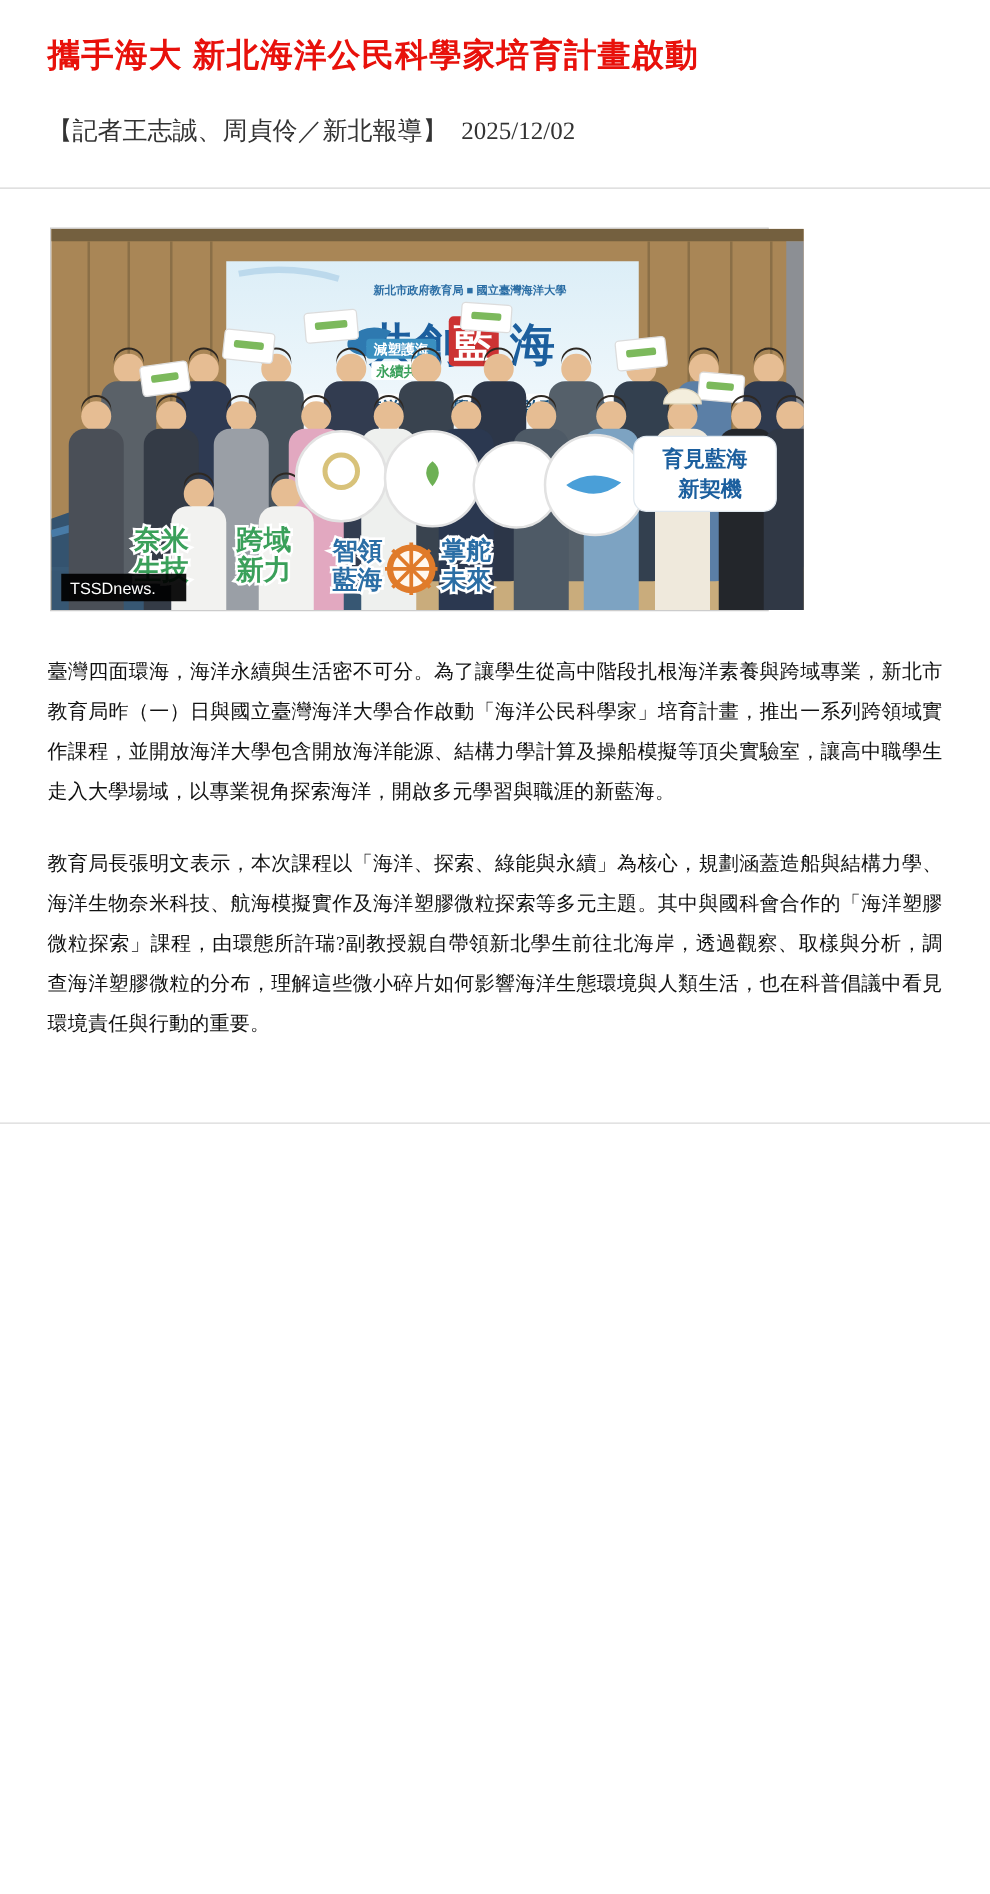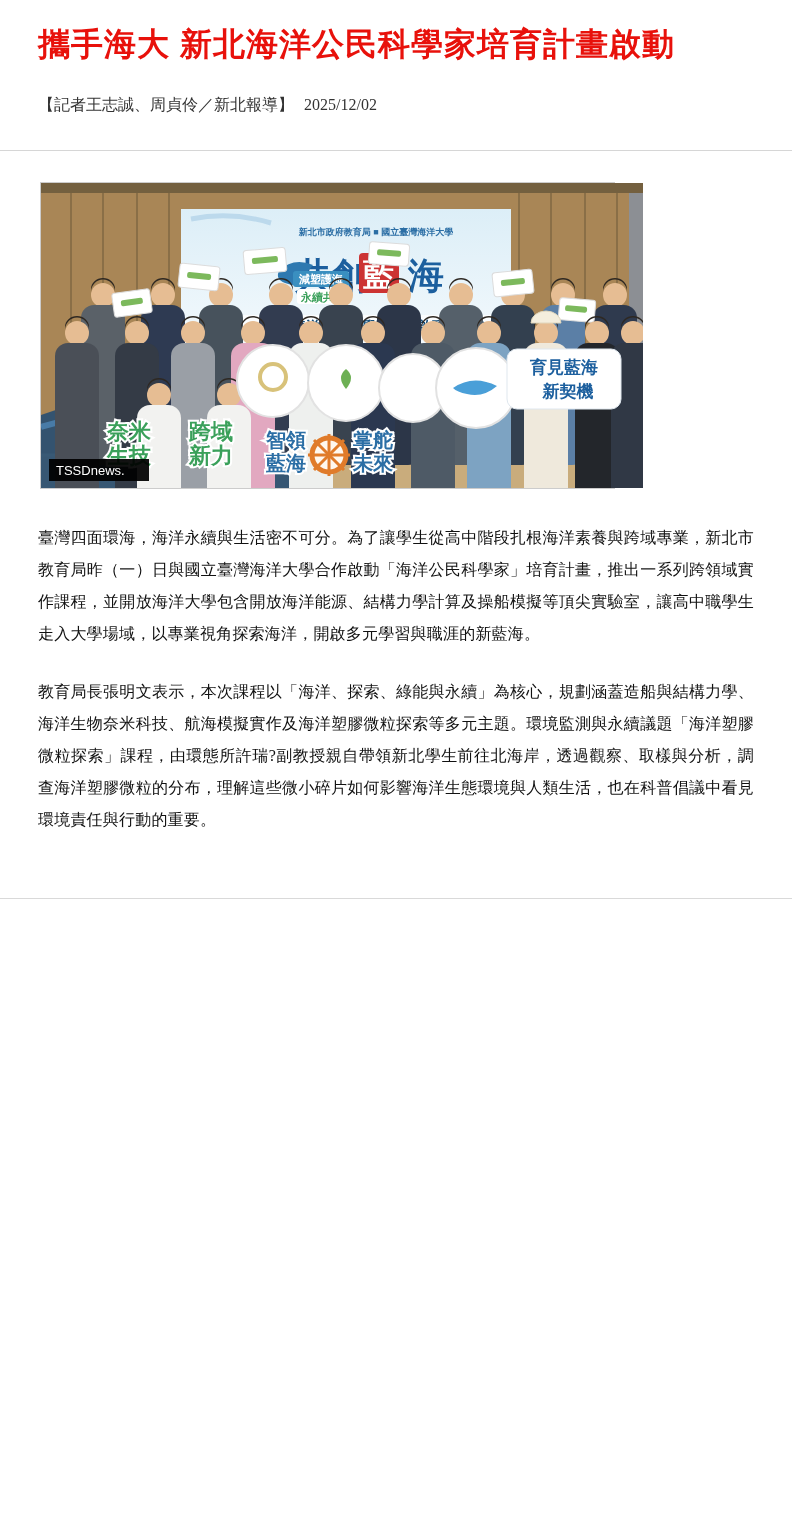--- a/index.html
+++ b/index.html
@@ -2,25 +2,25 @@
 <html lang="zh-Hant"><head>
 <meta charset="utf-8">
 <style>
   html,body{margin:0;padding:0;background:#fff;}
   .page{
     width:792px;min-height:1515px;margin:0 auto;background:#fff;
     font-family:"Liberation Serif","DejaVu Serif",serif;color:#1a1a1a;
     box-sizing:border-box;padding-bottom:9px;overflow:hidden;
   }
   h1.article-title{
-    margin:24px 38px 0;font-size:32px;line-height:40px;font-weight:bold;
+    margin:24px 38px 0;font-size:26px;line-height:40px;font-weight:bold;
     color:#e8110b;font-family:"Liberation Sans","DejaVu Sans",sans-serif;
     letter-spacing:1px;
   }
-  .byline-row{margin:30px 38px 16px;font-size:16px;line-height:22px;color:#333;}
+  .byline-row{margin:30px 38px 16px;font-size:20px;line-height:22px;color:#333;}
   .byline-row .date{margin-left:6px;color:#333;}
   hr.divider{border:none;border-top:1px solid #d6d6d6;margin:34px 0 0;}
   figure.article-figure{
     margin:31px 0 0 40px;width:575px;border:1px solid #ccc;box-sizing:border-box;
     background:#fff;
   }
   .photo-svg{display:block;width:602px;height:305px;}
   figcaption{
     padding:16px 40px 14px 18px;font-size:16px;line-height:30px;color:#4a4a4a;
   }
@@ -193,18 +193,18 @@
       <g>
         <rect x="8" y="276" width="100" height="22" fill="#000000" opacity="0.93"></rect>
         <text class="wm" x="15" y="292" font-size="13" fill="#ffffff">TSSDnews.</text>
       </g>
     </svg>
 
   </figure>
 
   <main class="article-body">
     <p>臺灣四面環海，海洋永續與生活密不可分。為了讓學生從高中階段扎根海洋素養與跨域專業，新北市教育局昨（一）日與國立臺灣海洋大學合作啟動「海洋公民科學家」培育計畫，推出一系列跨領域實作課程，並開放海洋大學包含開放海洋能源、結構力學計算及操船模擬等頂尖實驗室，讓高中職學生走入大學場域，以專業視角探索海洋，開啟多元學習與職涯的新藍海。</p>
-    <p>教育局長張明文表示，本次課程以「海洋、探索、綠能與永續」為核心，規劃涵蓋造船與結構力學、海洋生物奈米科技、航海模擬實作及海洋塑膠微粒探索等多元主題。環境監測與永續議題「海洋塑膠微粒探索」課程，由環態所許瑞?副教授親自帶領新北學生前往北海岸，透過觀察、取樣與分析，調查海洋塑膠微粒的分布，理解這些微小碎片如何影響海洋生態環境與人類生活，也在科普倡議中看見環境責任與行動的重要。</p>
+    <p>教育局長張明文表示，本次課程以「海洋、探索、綠能與永續」為核心，規劃涵蓋造船與結構力學、海洋生物奈米科技、航海模擬實作及海洋塑膠微粒探索等多元主題。其中與國科會合作的「海洋塑膠微粒探索」課程，由環態所許瑞?副教授親自帶領新北學生前往北海岸，透過觀察、取樣與分析，調查海洋塑膠微粒的分布，理解這些微小碎片如何影響海洋生態環境與人類生活，也在科普倡議中看見環境責任與行動的重要。</p>
   </main>
 
   <hr class="divider bottom">
 
 </div>
 
 </body></html>

